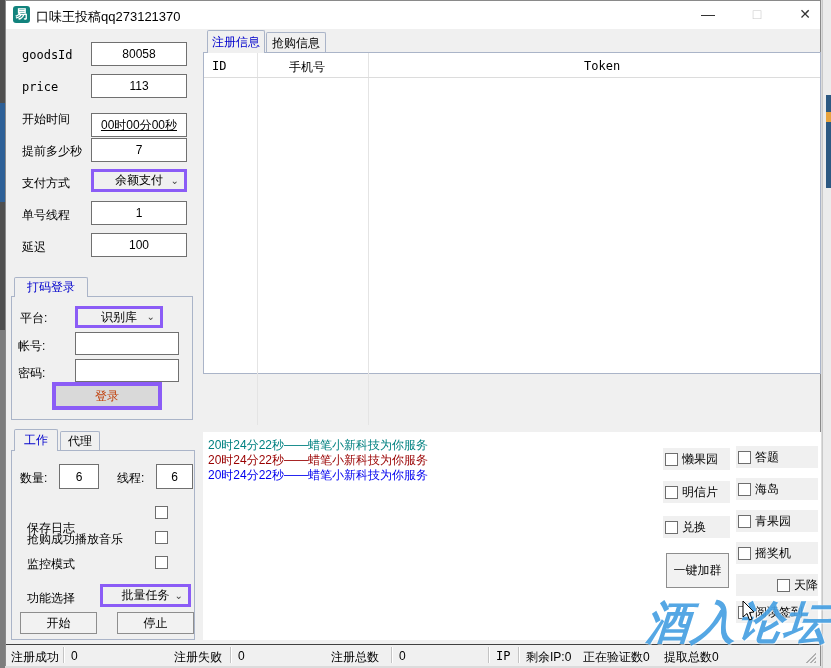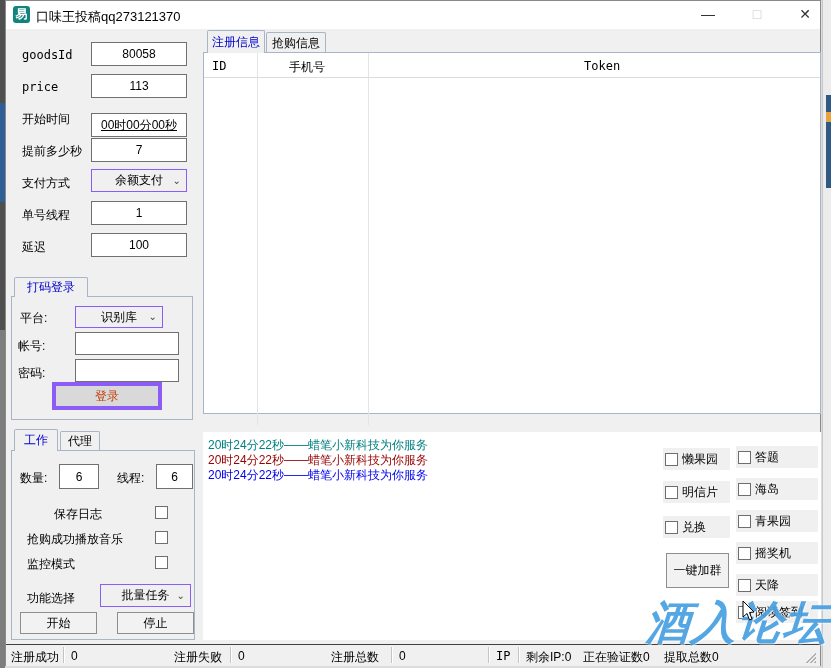--- a/index.html
+++ b/index.html
@@ -18,31 +18,31 @@
   .titlebar{left:6px;top:1px;width:814px;height:28px;background:#ffffff;}
   .app-icon{left:13px;top:6px;width:17px;height:17px;background:#12837d;color:#fff;font-size:12px;line-height:17px;text-align:center;border-radius:3px;font-weight:bold;}
   .title-text{left:36px;top:8px;font-size:13px;}
   .winbtn{top:0;width:44px;height:28px;display:flex;align-items:center;justify-content:center;font-size:14px;color:#333;}
   .winbtn.max{color:#c9c9c9;}
   
   .lbl{white-space:nowrap;}
   .mono{font-family:"DejaVu Sans Mono","Liberation Mono",monospace;font-size:12px;}
   .tb{background:#fff;border:1px solid #707070;box-sizing:border-box;text-align:center;font-size:12px;display:flex;align-items:center;justify-content:center;}
   .tb.left{justify-content:flex-start;padding-left:3px;}
-  .combo{background:#f0f0f0;border:1px solid #8b5cf6;box-sizing:border-box;display:flex;align-items:center;justify-content:center;font-size:12px;position:absolute;}
+  .combo{background:#f0f0f0;border:3px solid #8b5cf6;box-sizing:border-box;display:flex;align-items:center;justify-content:center;font-size:12px;position:absolute;}
   .combo .chev{position:absolute;right:5px;top:50%;transform:translateY(-58%);font-size:10px;color:#444;}
   .groupbox{border:1px solid #aab4c8;box-sizing:border-box;background:#f0f0f0;}
   .tab{border:1px solid #aab4c8;border-bottom:none;background:#f0f0f0;box-sizing:border-box;display:flex;align-items:center;justify-content:center;border-radius:2px 2px 0 0;}
   .tab.active{color:#0000cc;z-index:3;}
   .btn{background:#f2f2f2;border:1px solid #8e8e8e;box-sizing:border-box;display:flex;align-items:center;justify-content:center;font-size:12px;}
   .btn.disabled{background:#d9d9d9;border:4px solid #8b5cf6;color:#c2410c;}
   .cb{width:13px;height:13px;background:#fff;border:1px solid #6e6e6e;box-sizing:border-box;flex:none;}
   .cbrow{display:flex;align-items:center;gap:4px;background:#f0f0f0;padding-left:2px;box-sizing:border-box;}
   
-  .table-panel{left:203px;top:52px;width:618px;height:362px;background:#fff;border:1px solid #aab4c8;box-sizing:border-box;}
+  .table-panel{left:203px;top:52px;width:618px;height:322px;background:#fff;border:1px solid #aab4c8;box-sizing:border-box;}
   .th{position:absolute;top:6px;font-size:12px;}
   .vline{position:absolute;top:0;width:1px;height:372px;background:#e4e4e4;}
   .hline{position:absolute;left:0;top:24px;width:616px;height:1px;background:#dcdcdc;}
   
   .log-area{left:203px;top:432px;width:618px;height:208px;background:#ffffff;}
   .log-line{position:absolute;left:5px;white-space:nowrap;font-size:12px;}
   .log-c0{color:#008080;}
   .log-c1{color:#990000;}
   .log-c2{color:#0000ee;}
   
@@ -124,21 +124,21 @@
 
   <div class="abs tab active" style="left:14px;top:429px;width:44px;height:22px;z-index:2;">工作</div>
   <div class="abs tab" style="left:60px;top:431px;width:40px;height:20px;">代理</div>
   <div class="abs groupbox" style="left:11px;top:450px;width:184px;height:190px;"></div>
 
   <div class="abs lbl" style="left:20px;top:470px;">数量:</div>
   <div class="abs tb" style="left:59px;top:464px;width:40px;height:25px;">6</div>
   <div class="abs lbl" style="left:117px;top:470px;">线程:</div>
   <div class="abs tb" style="left:156px;top:464px;width:37px;height:25px;">6</div>
 
-  <div class="abs lbl" style="left:27px;top:506px;margin-left:27px;">保存日志</div>
+  <div class="abs lbl" style="left:27px;top:520px;">保存日志</div>
   <div class="abs cb" style="left:155px;top:506px;"></div>
 
   <div class="abs lbl" style="left:27px;top:531px;">抢购成功播放音乐</div>
   <div class="abs cb" style="left:155px;top:531px;"></div>
 
   <div class="abs lbl" style="left:27px;top:556px;">监控模式</div>
   <div class="abs cb" style="left:155px;top:556px;"></div>
 
   <div class="abs lbl" style="left:27px;top:590px;">功能选择</div>
   <div class="combo" style="left:100px;top:584px;width:91px;height:23px;">
@@ -190,21 +190,21 @@
     <span>海岛</span>
   </div>
   <div class="abs cbrow" style="left:736px;top:510px;width:82px;height:22px;">
     <span class="cb"></span>
     <span>青果园</span>
   </div>
   <div class="abs cbrow" style="left:736px;top:542px;width:82px;height:22px;">
     <span class="cb"></span>
     <span>摇奖机</span>
   </div>
-  <div class="abs cbrow" style="left:736px;top:574px;width:82px;height:22px;">
+  <div class="abs cbrow" style="left:736px;top:574px;width:82px;height:22px;justify-content:flex-end;">
     <span class="cb"></span>
     <span>天降</span>
   </div>
   <div class="abs cbrow" style="left:736px;top:601px;width:82px;height:22px;">
     <span class="cb"></span>
     <span>阅读签到</span>
   </div>
 
   <div class="abs watermark">酒入论坛</div>
 

